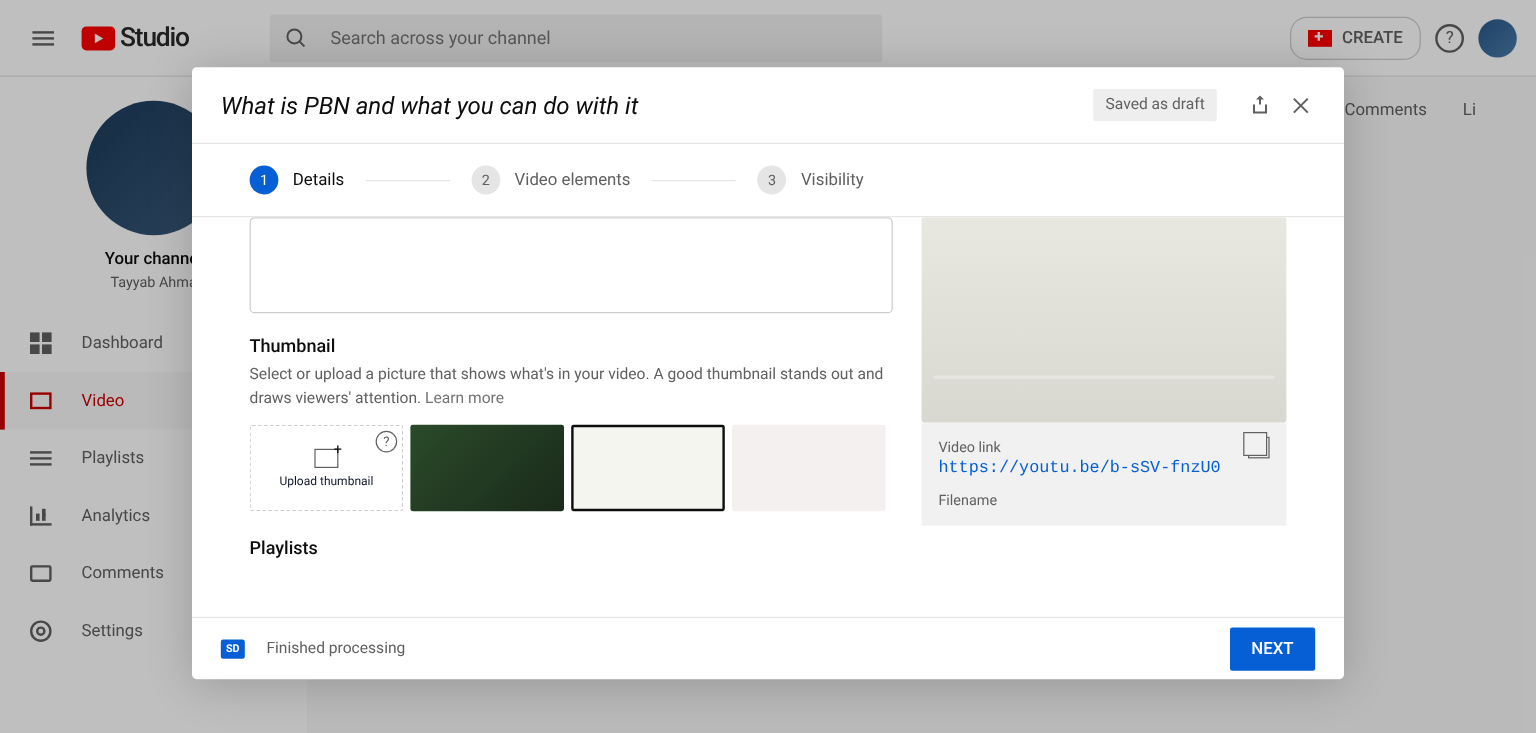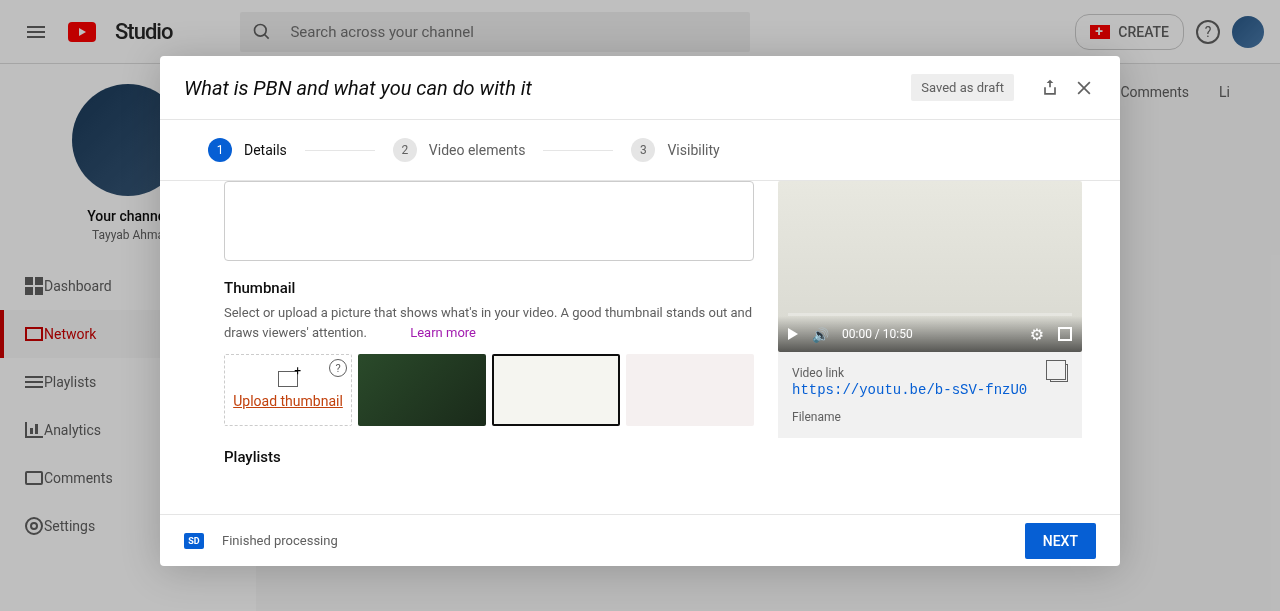--- a/index.html
+++ b/index.html
@@ -7,37 +7,37 @@
 
 
 .bg-overlay { position: absolute; inset: 0; background: rgba(0,0,0,0.25); z-index: 5; pointer-events: none; }
 .header { position: absolute; top: 0; left: 0; right: 0; height: 64px; background: #fff; border-bottom: 1px solid #ddd; display: flex; align-items: center; padding: 0 16px; z-index: 1; }
 .menu-btn { width: 40px; height: 40px; display: flex; align-items: center; justify-content: center; border-radius: 50%; margin-right: 12px; }
 .hamburger { width: 18px; height: 12px; display: flex; flex-direction: column; justify-content: space-between; }
 .hamburger span { height: 2px; background: #606060; }
 .logo { display: flex; align-items: center; gap: 2px; }
 .logo-icon { width: 28px; height: 20px; background: #ff0000; border-radius: 4px; display: flex; align-items: center; justify-content: center; }
 .logo-play { width: 0; height: 0; border-left: 7px solid #fff; border-top: 4px solid transparent; border-bottom: 4px solid transparent; }
-.logo-text { font-size: 22px; font-weight: 500; letter-spacing: -1px; color: #282828; margin-left: 17px; }
+.logo-text { font-size: 22px; font-weight: 500; letter-spacing: -1px; color: #282828; margin-left: 2px; }
 .search-box { margin-left: 68px; width: 510px; height: 40px; background: #f1f1f1; border-radius: 2px; display: flex; align-items: center; padding: 0 12px; }
 .search-icon { width: 20px; height: 20px; color: #606060; }
 .search-input { border: none; background: transparent; margin-left: 18px; font-size: 15px; color: #606060; outline: none; flex: 1; }
 .header-right { margin-left: auto; display: flex; align-items: center; gap: 12px; }
 .create-btn { height: 36px; border: 1px solid #ccc; border-radius: 14px; display: flex; align-items: center; padding: 0 14px; gap: 8px; font-size: 14px; font-weight: 500; color: #606060; }
 .create-icon { width: 20px; height: 14px; background: #ff0000; position: relative; }
 .create-icon::after { content: "+"; color: #fff; position: absolute; left: 5px; top: -2px; font-size: 14px; font-weight: bold; }
 .help-icon { width: 24px; height: 24px; border: 2px solid #606060; border-radius: 50%; display: flex; align-items: center; justify-content: center; font-size: 14px; color: #606060; }
 .avatar { width: 32px; height: 32px; border-radius: 50%; background: linear-gradient(135deg, #2a5a8a, #4a7aaa); }
 
 .sidebar { position: absolute; top: 64px; left: 0; width: 256px; bottom: 0; background: #fff; z-index: 1; padding-top: 20px; }
 .channel-avatar { width: 112px; height: 112px; border-radius: 50%; background: linear-gradient(135deg, #1a3a5a, #3a5a7a); margin: 0 auto 12px; }
 .channel-label { text-align: center; font-size: 14px; font-weight: 500; color: #0d0d0d; }
 .channel-name { text-align: center; font-size: 12px; color: #606060; margin-top: 4px; }
 .nav-items { margin-top: 20px; }
-.nav-item { height: 48px; display: flex; align-items: center; padding: 0 24px; font-size: 14px; color: #606060; }
+.nav-item { height: 48px; display: flex; align-items: center; padding: 0 24px; gap: 24px; font-size: 14px; color: #606060; }
 .nav-item.active { color: #cc0000; border-left: 4px solid #cc0000; padding-left: 20px; background: #f9f9f9; }
 .nav-icon { width: 20px; height: 20px; display: flex; align-items: center; justify-content: center; }
 .nav-icon-box { width: 18px; height: 14px; border: 2px solid currentColor; }
 .nav-icon-dash { display: grid; grid-template-columns: 1fr 1fr; grid-template-rows: 1fr 1fr; gap: 2px; width: 18px; height: 18px; }
 .nav-icon-dash span { background: currentColor; }
 .nav-icon-lines { display: flex; flex-direction: column; gap: 3px; width: 18px; }
 .nav-icon-lines span { height: 2px; background: currentColor; }
 .nav-icon-bar { width: 18px; height: 16px; border-left: 2px solid currentColor; border-bottom: 2px solid currentColor; position: relative; }
 .nav-icon-bar::after { content: ""; position: absolute; left: 3px; bottom: 2px; width: 3px; height: 6px; background: currentColor; box-shadow: 5px 0 0 currentColor, 5px -4px 0 currentColor; }
 .nav-icon-comment { width: 18px; height: 14px; border: 2px solid currentColor; border-radius: 2px; }
@@ -58,32 +58,32 @@
 .divider { height: 1px; background: #e5e5e5; }
 
 .stepper { display: flex; align-items: center; padding: 18px 48px; gap: 0; }
 .step { display: flex; align-items: center; gap: 12px; }
 .step-num { width: 24px; height: 24px; border-radius: 50%; background: #e5e5e5; color: #606060; display: flex; align-items: center; justify-content: center; font-size: 12px; }
 .step.active .step-num { background: #065fd4; color: #fff; }
 .step-label { font-size: 14px; color: #606060; }
 .step.active .step-label { color: #0d0d0d; }
 .step-line { flex: 0 0 70px; height: 1px; background: #e5e5e5; margin: 0 18px; }
 
-.modal-body { flex: 1; display: flex; padding: 0 64px; overflow: hidden; }
+.modal-body { flex: 1; display: flex; padding: 0 48px; overflow: hidden; }
 .body-left { flex: 1; padding-right: 24px; }
 .desc-box { height: 80px; border: 1px solid #ccc; border-radius: 4px; margin-bottom: 18px; }
 .section-title { font-size: 15px; font-weight: 500; color: #0d0d0d; margin-bottom: 6px; }
 .section-desc { font-size: 13px; color: #606060; line-height: 1.5; }
-.learn-more { color: #a21caf; margin-left: 40px; }
+.learn-more { color: #737373; }
 .thumbs { display: flex; gap: 6px; margin-top: 12px; }
 .thumb { width: 128px; height: 72px; border-radius: 2px; position: relative; }
 .thumb-upload { border: 1px dashed #ccc; display: flex; flex-direction: column; align-items: center; justify-content: center; gap: 6px; }
 .thumb-upload-icon { width: 20px; height: 16px; border: 1px solid #606060; position: relative; }
 .thumb-upload-icon::after { content: "+"; position: absolute; right: -4px; top: -8px; font-size: 12px; }
-.thumb-upload-text { font-size: 14px; color: #c2410c; text-decoration: underline; }
+.thumb-upload-text { font-size: 10px; color: #0f172a; }
 .thumb-info { position: absolute; top: 4px; right: 4px; width: 18px; height: 18px; border: 1.5px solid #606060; border-radius: 50%; display: flex; align-items: center; justify-content: center; font-size: 11px; color: #606060; }
 .thumb-img { background: linear-gradient(135deg, #2a4a2a, #1a2a1a); }
 .thumb-img2 { background: #f5f5f0; border: 2px solid #0d0d0d; }
 .thumb-img3 { background: #f5f0f0; }
 
 .body-right { width: 304px; }
 .preview { width: 304px; height: 171px; background: linear-gradient(180deg, #e8e8e0, #d8d8d0); position: relative; border-radius: 2px; overflow: hidden; }
 .preview-controls { position: absolute; bottom: 0; left: 0; right: 0; height: 36px; background: linear-gradient(transparent, rgba(0,0,0,0.6)); display: flex; align-items: center; padding: 0 10px; gap: 14px; color: #fff; font-size: 12px; }
 .preview-progress { position: absolute; bottom: 36px; left: 10px; right: 10px; height: 3px; background: rgba(255,255,255,0.3); }
 .play-btn { width: 0; height: 0; border-left: 10px solid #fff; border-top: 6px solid transparent; border-bottom: 6px solid transparent; }
@@ -151,21 +151,21 @@
             <span></span>
             <span></span>
           </div>
         </div>
         <span>Dashboard</span>
       </div>
     <div class="nav-item active">
         <div class="nav-icon">
           <div class="nav-icon-box"></div>
         </div>
-        <span>Network</span>
+        <span>Video</span>
       </div>
     <div class="nav-item">
         <div class="nav-icon">
           <div class="nav-icon-lines">
             <span></span>
             <span></span>
             <span></span>
           </div>
         </div>
         <span>Playlists</span>
@@ -253,27 +253,20 @@
         <div class="thumb thumb-img3"></div>
       </div>
       <div style="margin-top:22px">
         <div class="section-title">Playlists</div>
       </div>
     </div>
 
     <div class="body-right">
       <div class="preview">
         <div class="preview-progress"></div>
-        <div class="preview-controls">
-          <div class="play-btn"></div>
-          <div class="vol-btn"></div>
-          <div class="preview-time">00:00 / 10:50</div>
-          <div class="gear-btn"></div>
-          <div class="fs-btn"></div>
-        </div>
       </div>
       <div class="preview-meta">
         <div class="copy-btn"></div>
         <div class="meta-label">Video link</div>
         <div class="meta-link">https://youtu.be/b-sSV-fnzU0</div>
         <div class="meta-label">Filename</div>
       </div>
     </div>
   </div>
 

